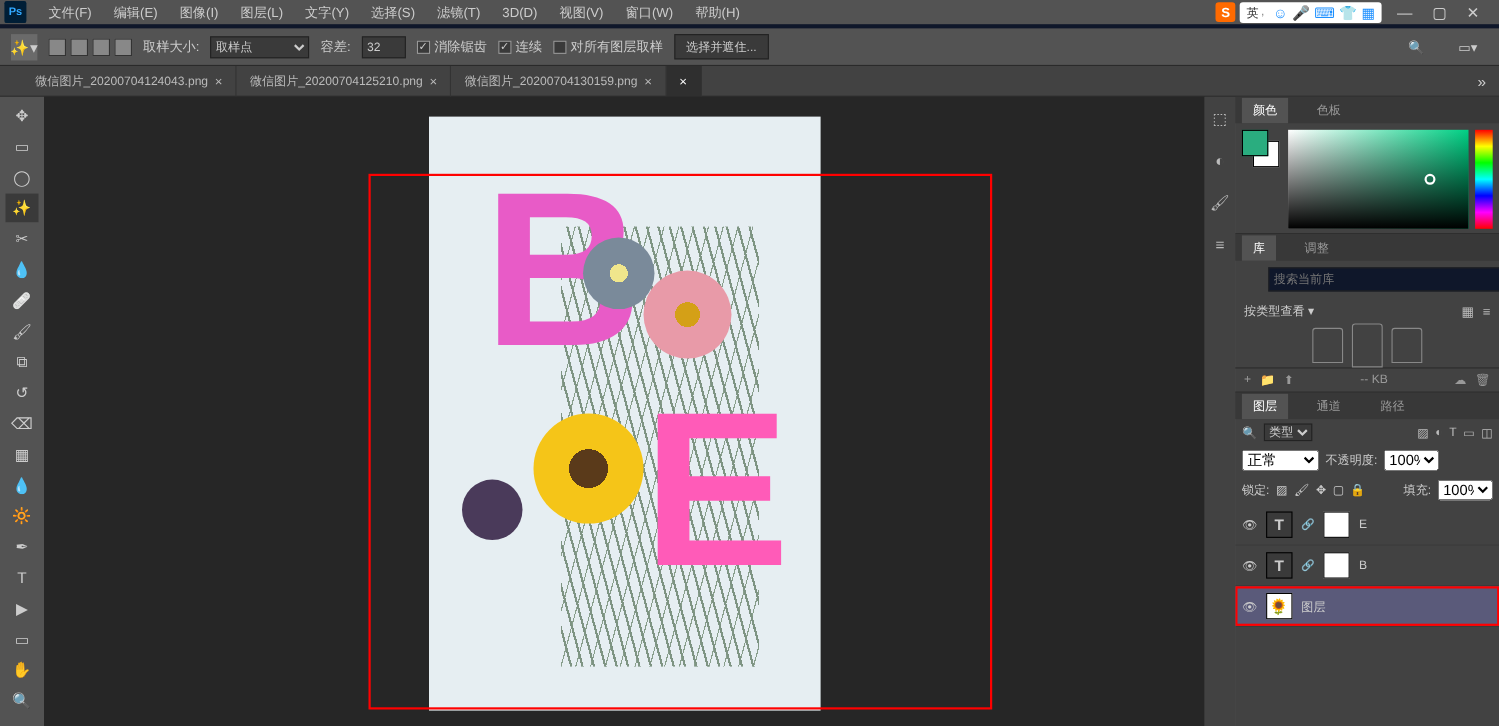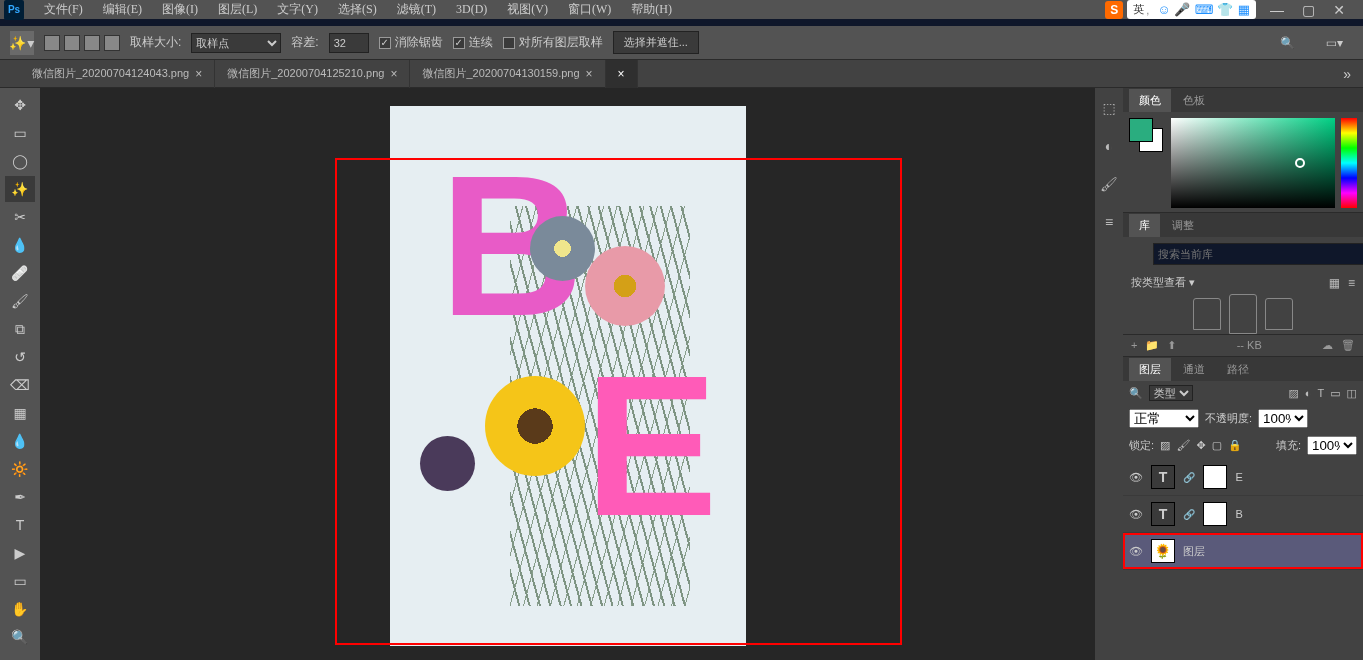--- a/index.html
+++ b/index.html
@@ -1,21 +1,21 @@
 <!DOCTYPE html>
 <html><head>
 <meta charset="utf-8">
 <style>
 * { margin: 0; padding: 0; box-sizing: border-box; font-family: "Microsoft YaHei", sans-serif; }
 body { background: #535353; color: #ccc; font-size: 12px; width: 1363px; height: 660px; overflow: hidden; position: relative; }
 
 
-.menubar { height: 26px; background: #535353; display: flex; align-items: center; padding: 0 4px; border-bottom: 7px solid #0f172a; }
+.menubar { height: 26px; background: #535353; display: flex; align-items: center; padding: 0 4px; border-bottom: 4px solid #0f172a; }
 .ps-logo { width: 20px; height: 20px; background: #001e36; color: #31a8ff; display: flex; align-items: center; justify-content: center; font-weight: bold; font-size: 10px; border-radius: 2px; margin-right: 10px; }
-.menubar .menu-item { padding: 0 10px; cursor: pointer; font-family: Liberation Serif, serif; }
+.menubar .menu-item { padding: 0 10px; cursor: pointer; }
 .menubar-spacer { flex: 1; }
 .ime-badge { background: #fff; color: #333; padding: 2px 6px; border-radius: 3px; font-size: 11px; display: flex; align-items: center; gap: 2px; }
 .ime-s { background: #ff6a00; color: #fff; width: 18px; height: 18px; border-radius: 3px; display: flex; align-items: center; justify-content: center; font-weight: bold; margin-right: 4px; }
 .ime-icons { display: flex; gap: 4px; margin-left: 6px; color: #1e90ff; font-size: 13px; }
 .window-controls { display: flex; gap: 18px; padding: 0 14px; font-size: 14px; color: #ccc; }
 
 
 .optionsbar { height: 34px; background: #535353; display: flex; align-items: center; padding: 0 10px; gap: 10px; border-bottom: 1px solid #2a2a2a; }
 .tool-preset { width: 24px; height: 24px; background: #6a6a6a; display: flex; align-items: center; justify-content: center; }
 .wand-icon { font-size: 14px; }
@@ -57,21 +57,21 @@
 .darkflower { width: 55px; height: 55px; background: #4a3a5a; left: 30px; top: 330px; border-radius: 50%; }
 .stems { position: absolute; left: 120px; top: 100px; width: 180px; height: 400px; background: repeating-linear-gradient(75deg, transparent 0 8px, #3a5a3a 8px 10px), repeating-linear-gradient(105deg, transparent 0 12px, #4a6a4a 12px 13px); opacity: 0.6; }
 
 
 .right-dock { width: 28px; background: #424242; display: flex; flex-direction: column; align-items: center; padding-top: 10px; gap: 18px; }
 .dock-icon { width: 20px; height: 20px; color: #bbb; display: flex; align-items: center; justify-content: center; font-size: 14px; }
 
 .panels { width: 240px; background: #424242; display: flex; flex-direction: column; }
 
 
-.panel-tabs { display: flex; background: #383838; height: 24px; align-items: center; padding-left: 6px; gap: 2px; }
+.panel-tabs { display: flex; background: #383838; height: 24px; align-items: center; padding-left: 6px; gap: 16px; }
 .panel-tab { padding: 4px 10px; font-size: 11px; color: #999; }
 .panel-tab.active { background: #535353; color: #fff; }
 .color-panel-body { height: 100px; padding: 6px; display: flex; gap: 6px; }
 .color-fg { width: 24px; height: 24px; background: #2aad7f; border: 1px solid #000; position: relative; }
 .color-bg { width: 24px; height: 24px; background: #fff; border: 1px solid #000; position: absolute; margin: 10px 0 0 10px; }
 .color-swatch-wrap { position: relative; width: 36px; height: 36px; }
 .color-picker { flex: 1; height: 90px; background: linear-gradient(to bottom, rgba(0,0,0,0), #000), linear-gradient(to right, #fff, #00d084); position: relative; }
 .picker-ring { position: absolute; width: 10px; height: 10px; border: 2px solid #fff; border-radius: 50%; right: 30px; top: 40px; }
 .hue-bar { width: 16px; height: 90px; background: linear-gradient(to bottom, red, yellow, lime, cyan, blue, magenta, red); }
 

